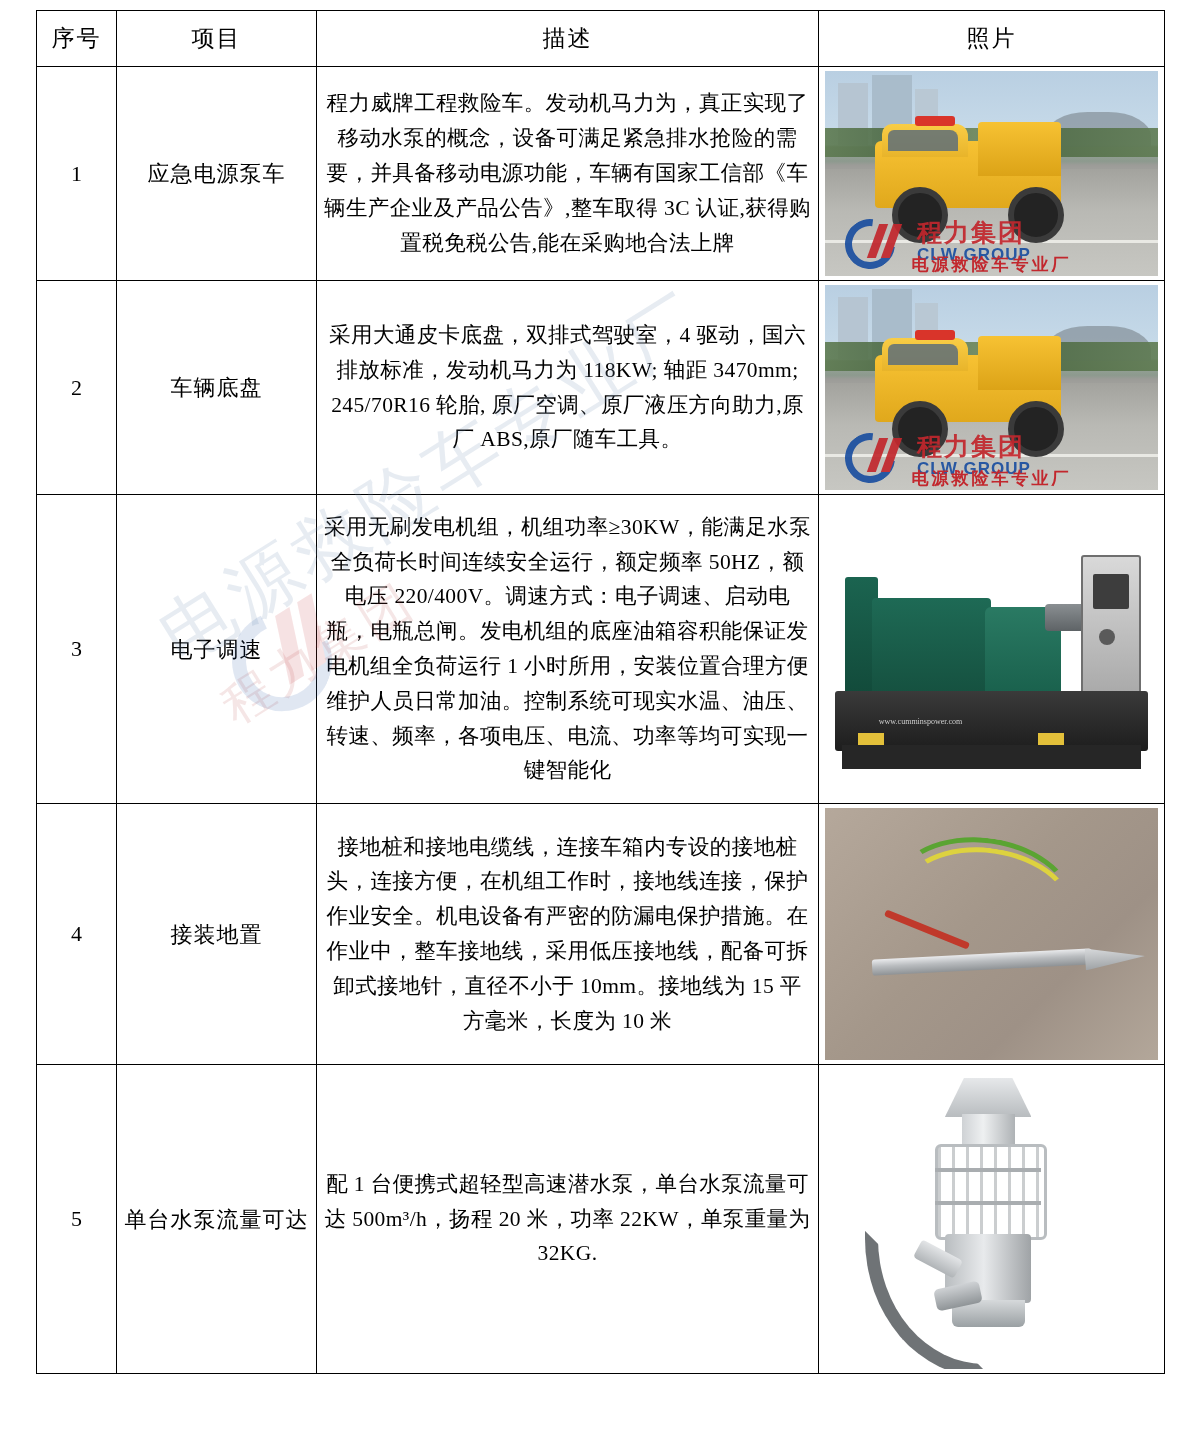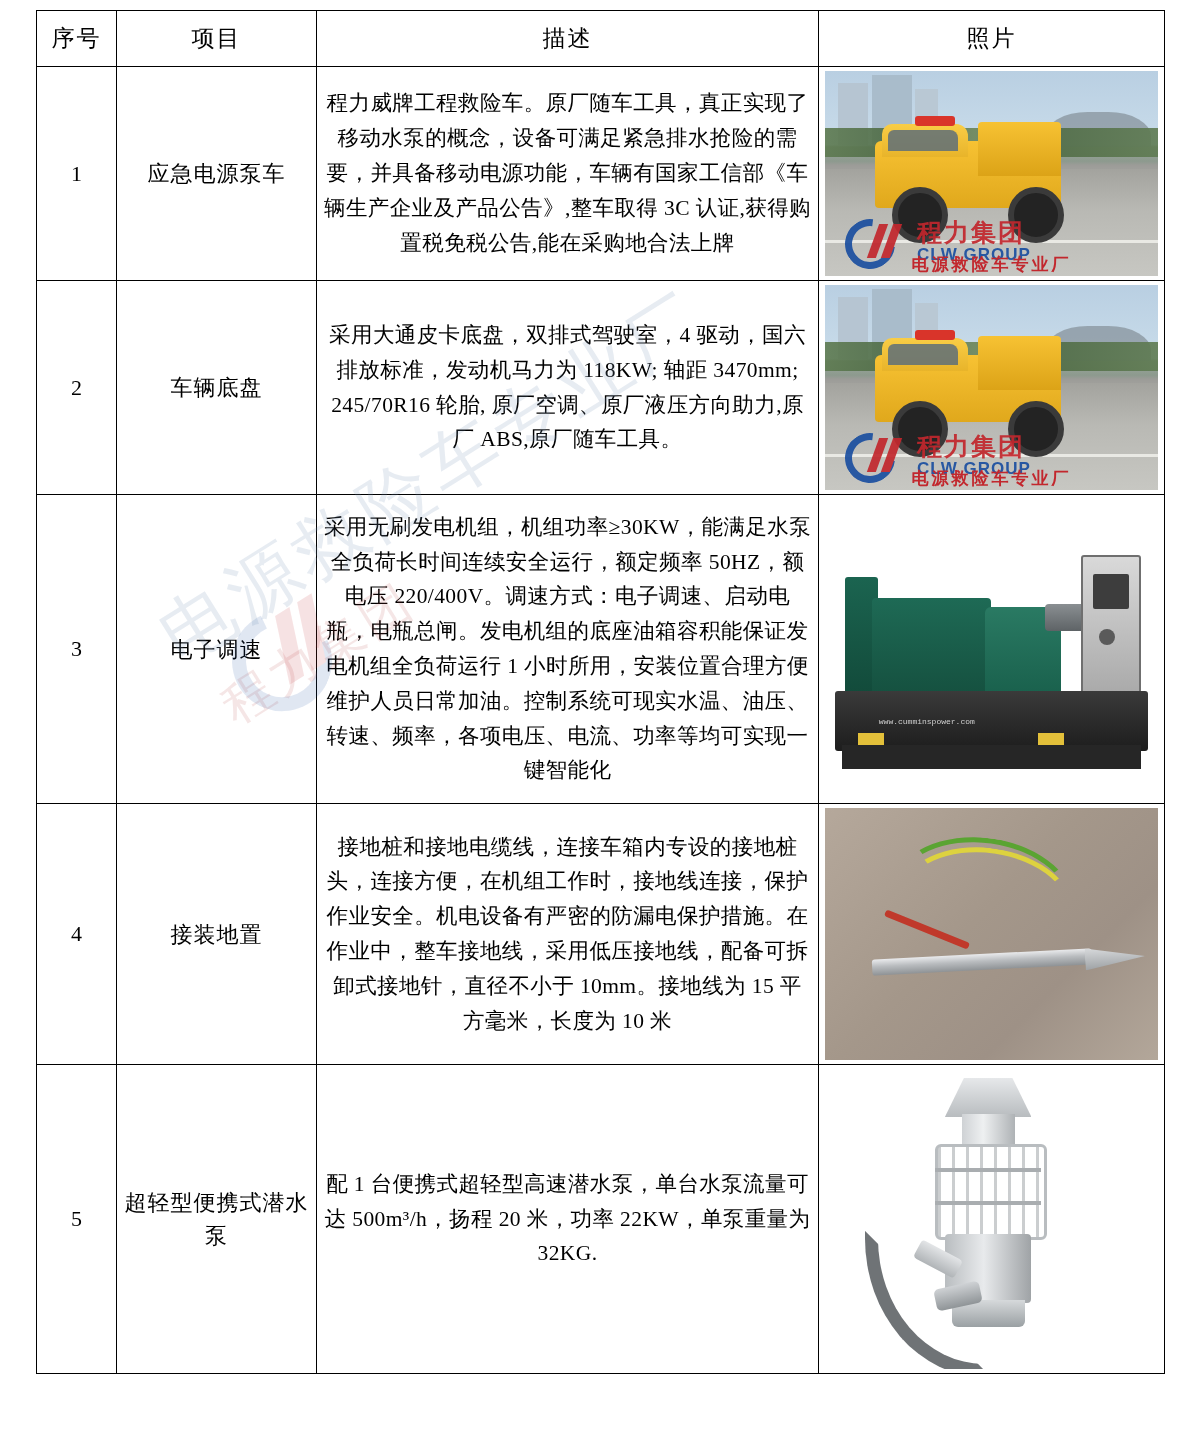--- a/index.html
+++ b/index.html
@@ -191,21 +191,21 @@
     background: #ffffff;
     position: relative;
   }
   .gen-base {
     position: absolute; left: 3%; bottom: 16%; width: 94%; height: 20%;
     background: linear-gradient(#3a3a3a,#1d1d1d);
     border-radius: 3px;
   }
   .gen-base .txt {
     position: absolute; left: 14%; top: 50%; transform: translateY(-50%);
-    color: #cfcfcf; font-size: 8px; font-family: Liberation Mono, monospace;
+    color: #cfcfcf; font-size: 8px; font-family: Liberation Serif, serif;
   }
   .gen-skid {
     position: absolute; left: 5%; bottom: 10%; width: 90%; height: 8%;
     background: #262626;
   }
   .gen-engine {
     position: absolute; left: 14%; bottom: 34%; width: 36%; height: 33%;
     background: linear-gradient(#1e6a55,#15503f);
     border-radius: 4px;
   }
@@ -400,21 +400,21 @@
         <th>项目</th>
         <th>描述</th>
         <th>照片</th>
       </tr>
     </thead>
     <tbody>
 
       <tr>
         <td class="idx">1</td>
         <td class="item">应急电源泵车</td>
-        <td class="desc">程力威牌工程救险车。原厂随车工具，真正实现了移动水泵的概念，设备可满足紧急排水抢险的需要，并具备移动电源功能，车辆有国家工信部《车辆生产企业及产品公告》,整车取得 3C 认证,获得购置税免税公告,能在采购地合法上牌</td>
+        <td class="desc">程力威牌工程救险车。发动机马力为，真正实现了移动水泵的概念，设备可满足紧急排水抢险的需要，并具备移动电源功能，车辆有国家工信部《车辆生产企业及产品公告》,整车取得 3C 认证,获得购置税免税公告,能在采购地合法上牌</td>
         <td class="photo">
           <div class="photo-box truck">
             <span class="sky-bldg b1"></span>
               <span class="sky-bldg b2"></span>
               <span class="sky-bldg b3"></span>
             <span class="canopy"></span>
             <span class="trees"></span>
             <span class="road"></span>
               <span class="road-line"></span>
             <span class="body"></span>
@@ -510,21 +510,21 @@
             <span class="cable-y"></span>
             <span class="lead"></span>
             <span class="rod"></span>
             <span class="tip"></span>
           </div>
         </td>
       </tr>
 
       <tr>
         <td class="idx">5</td>
-        <td class="item">超轻型便携式潜水泵</td>
+        <td class="item">单台水泵流量可达</td>
         <td class="desc">配 1 台便携式超轻型高速潜水泵，单台水泵流量可达 500m³/h，扬程 20 米，功率 22KW，单泵重量为 32KG.</td>
         <td class="photo">
           <div class="photo-box pump">
             <span class="top-cone"></span>
             <span class="neck"></span>
             <span class="cage"></span>
             <span class="cage-band cb1"></span>
             <span class="cage-band cb2"></span>
             <span class="motor"></span>
             <span class="bottom"></span>

